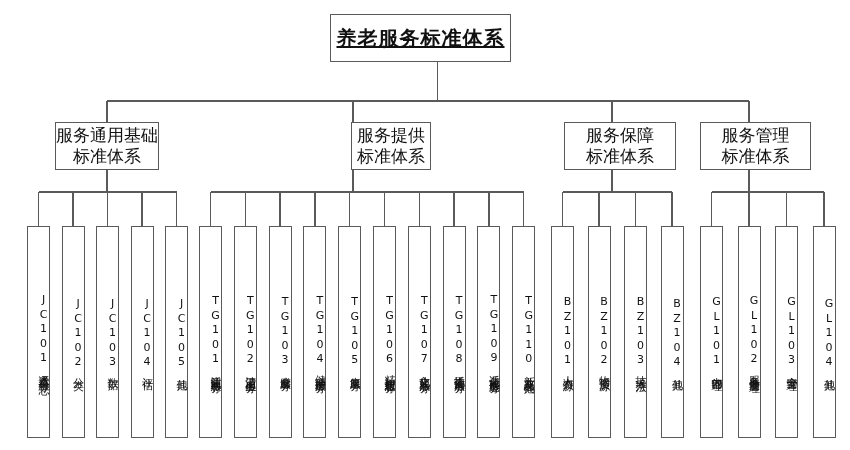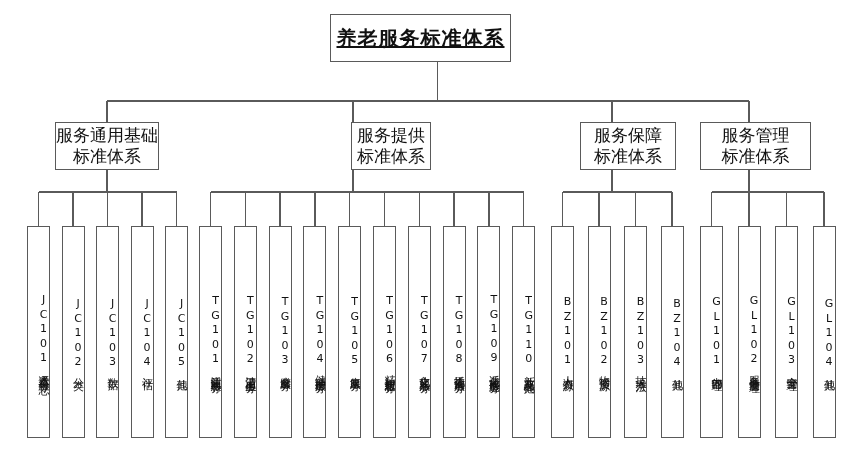--- a/index.html
+++ b/index.html
@@ -96,21 +96,21 @@
       <line x1="711.5" y1="192" x2="824" y2="192" stroke="#5a5a5a" stroke-width="1.4" shape-rendering="crispEdges"></line>
     </svg>
 
   <div class="box root">养老服务标准体系</div>
 
   <div id="lvl2-host">
       <div class="box lvl2" style="left: 55px; top: 122px; width: 104px;">服务通用基础
 标准体系</div>
       <div class="box lvl2" style="left: 303px; top: 122px; width: 80px; margin-left: 48px;">服务提供
 标准体系</div>
-      <div class="box lvl2" style="left: 580px; top: 122px; width: 96px;">服务保障
+      <div class="box lvl2" style="left: 564px; top: 122px; width: 112px;">服务保障
 标准体系</div>
       <div class="box lvl2" style="left: 700px; top: 122px; width: 111px;">服务管理
 标准体系</div>
     </div>
 
   <div id="leaf-host">
       <div class="box leaf" style="left: 27px; width: 23px;">
         <span class="lt">JC101术语及符号标志</span>
       </div>
       <div class="box leaf" style="left: 61.5px; width: 23px;">

